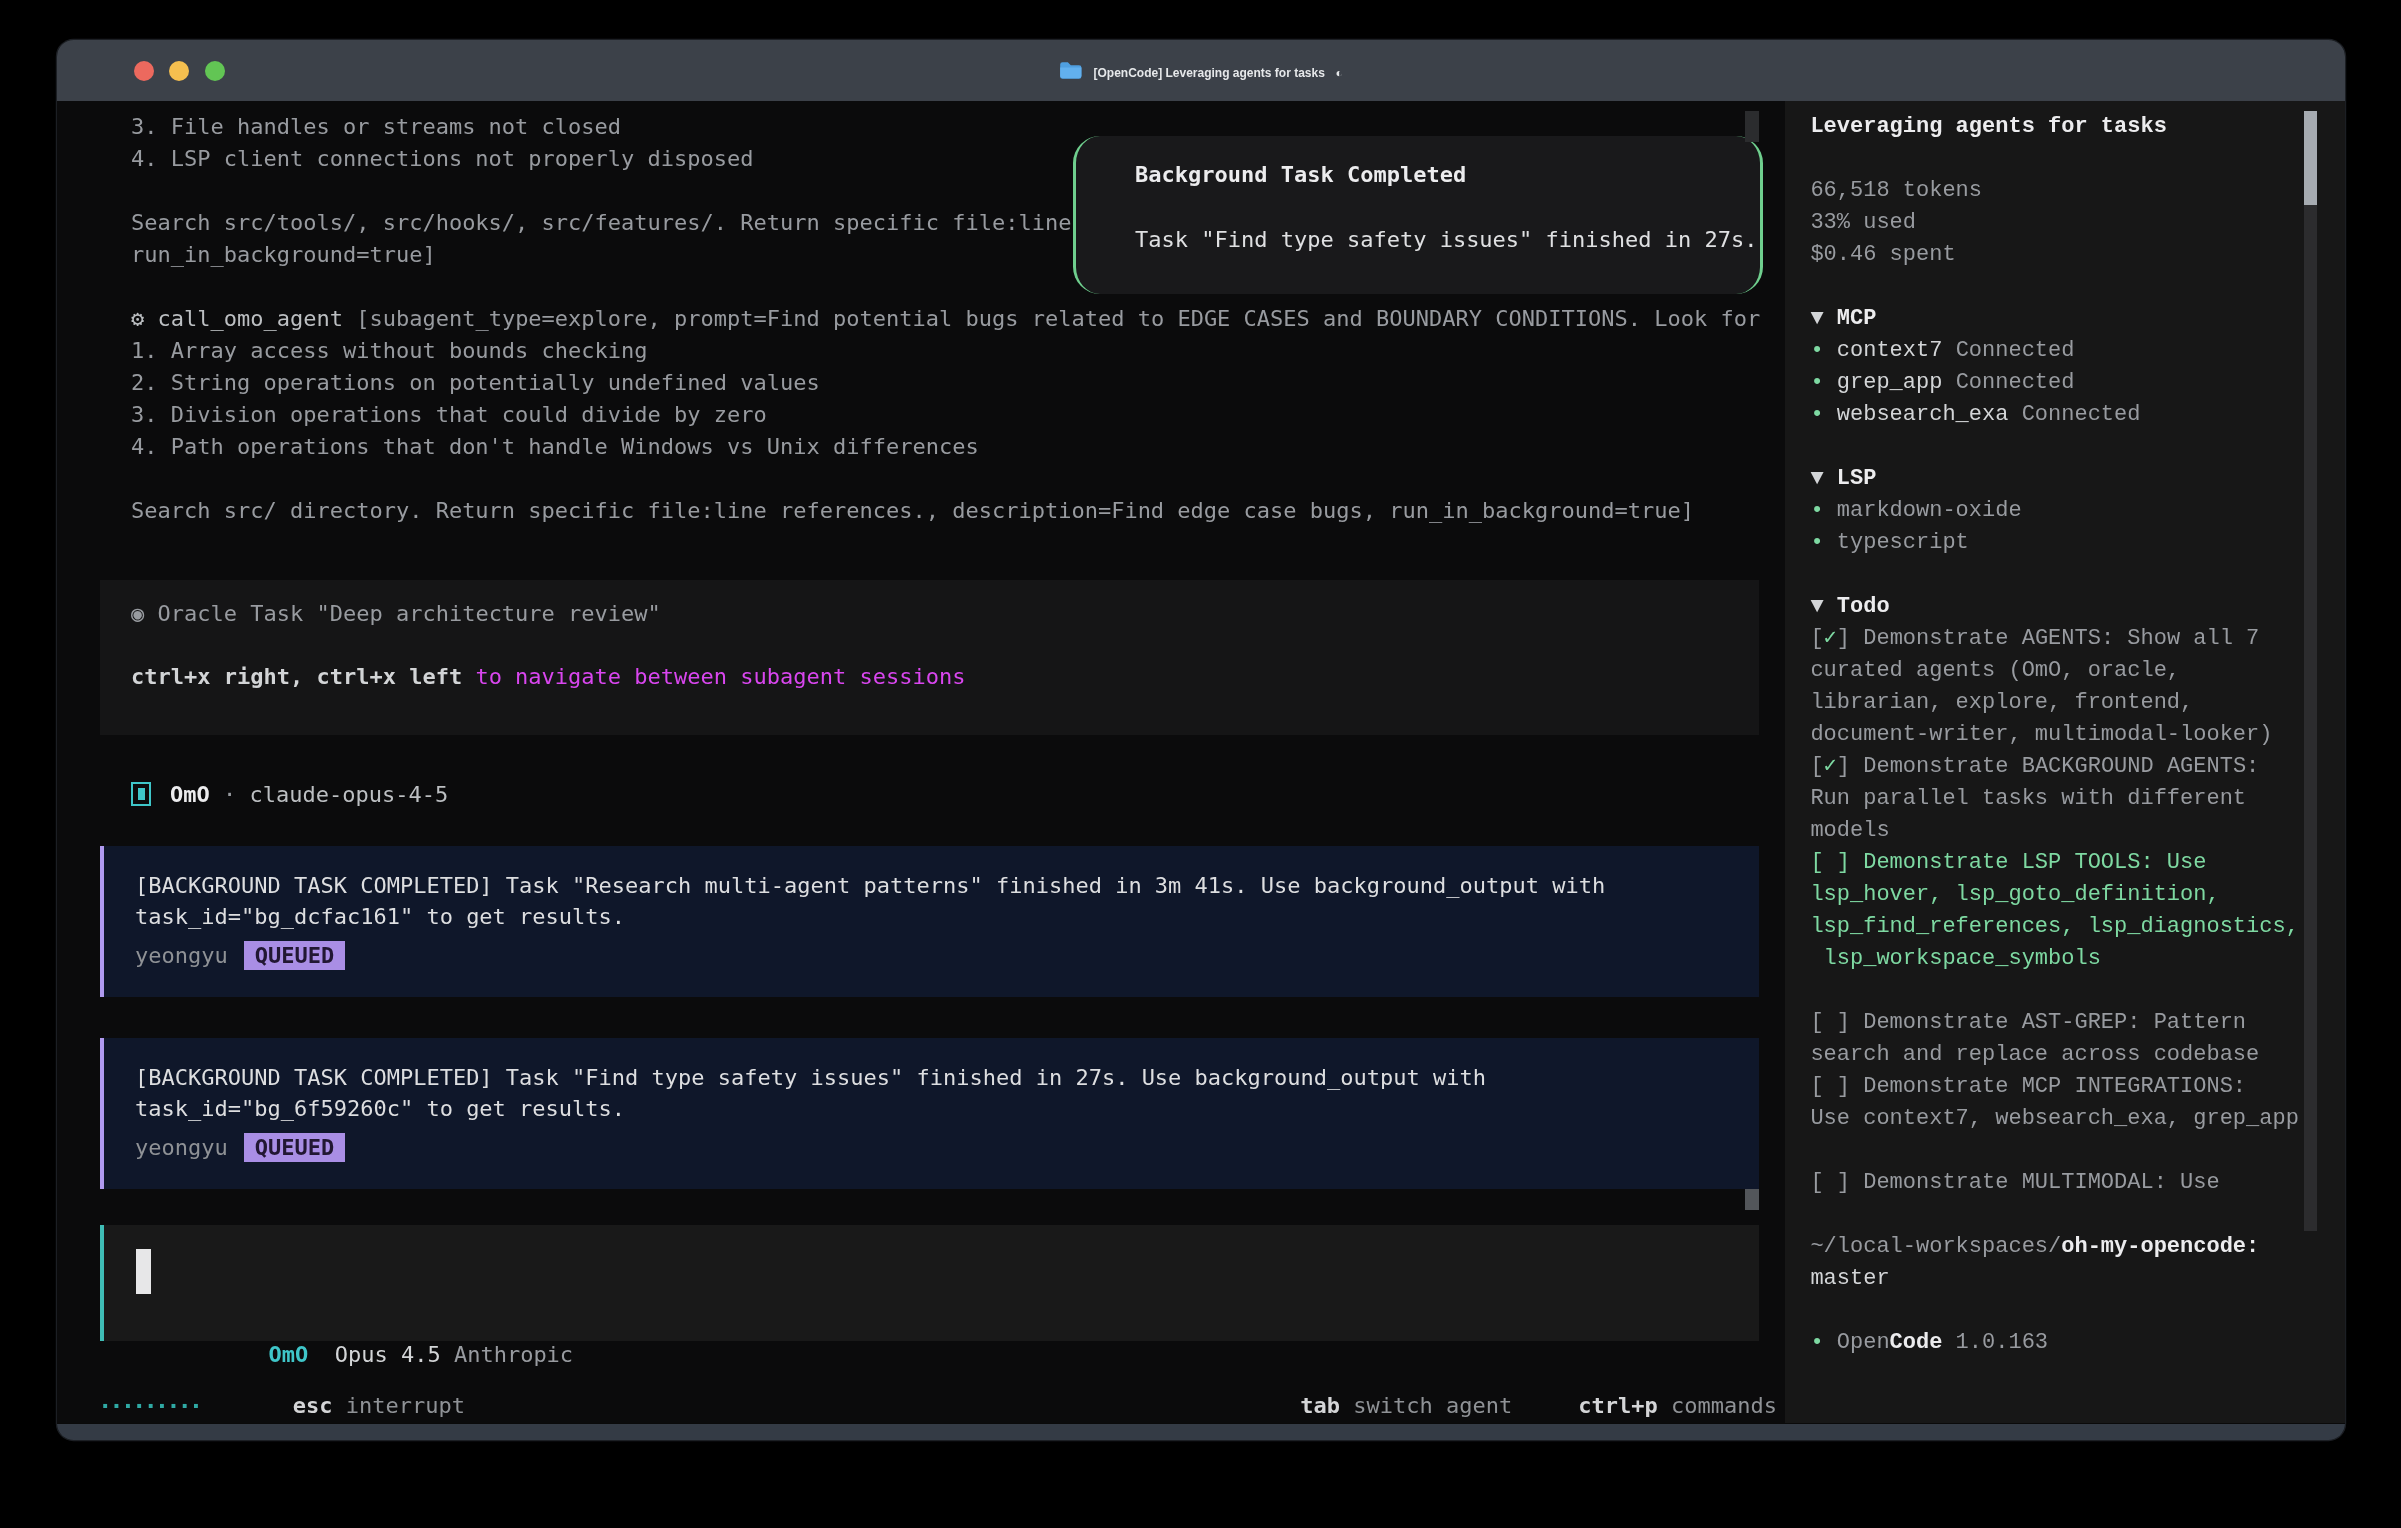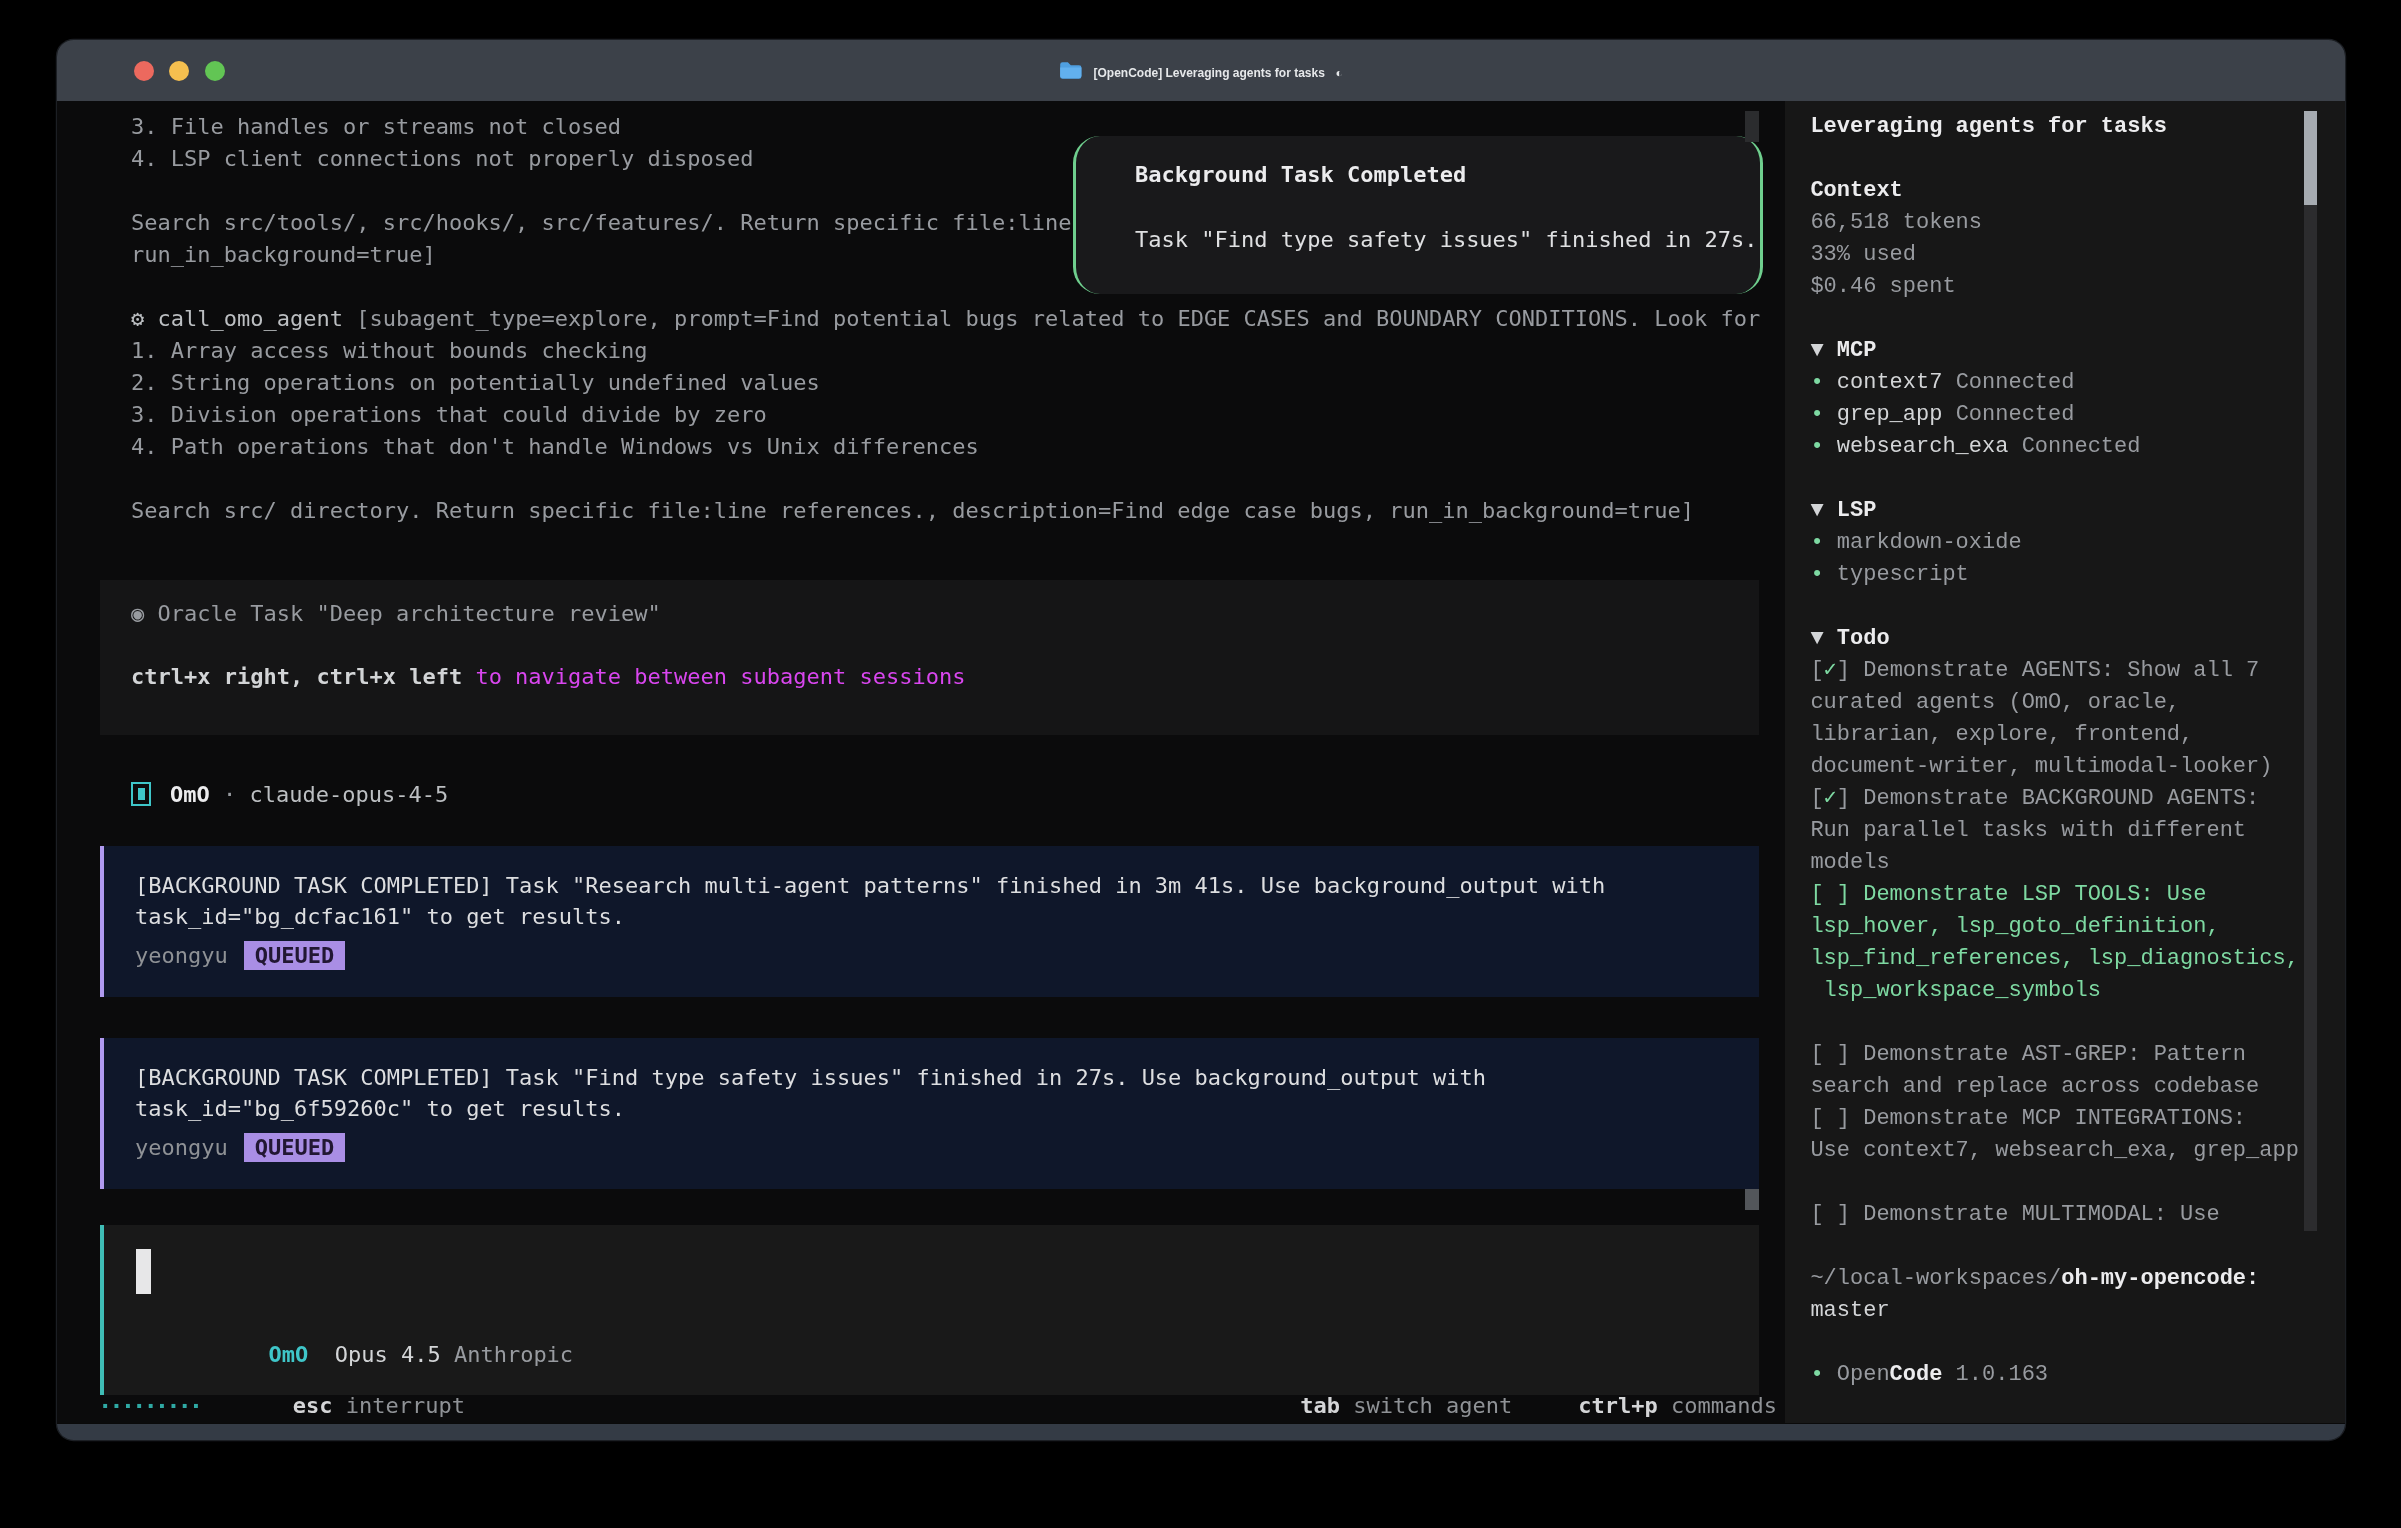--- a/index.html
+++ b/index.html
@@ -45,21 +45,21 @@
   #agent-icon i { display:block; width:7px; height:11.8px; background:#3fc6c9; }
   
   .task-box { position:absolute; left:43px; width:1659px; height:151px; background:#0f172a; border-left:4.1px solid #b09af0; }
   #task-box-0 { top:745px; } #task-box-1 { top:937px; }
   .task-box .t-line1 { position:absolute; left:31px; top:26.6px;  font-size:22px; color:#dddee0; }
   .task-box .t-line2 { position:absolute; left:31px; top:58px;  font-size:22px; color:#dddee0; }
   .task-box .t-meta  { position:absolute; left:31px; top:95px; font-size:22px; display:flex; align-items:center; gap:16.5px; }
   .t-user { color:#8f9296; }
   .t-badge { background:#a98ee5; color:#221733; font-weight:bold; padding:1.8px 10.6px; }
   
-  #input-box { position:absolute; left:43px; top:1124px; width:1659px; height:170px; background:#191919; border-left:4.1px solid #3fbdb6; }
+  #input-box { position:absolute; left:43px; top:1124px; width:1659px; height:116px; background:#191919; border-left:4.1px solid #3fbdb6; }
   #cursor { position:absolute; left:32px; top:23.6px; width:15.4px; height:45px; background:#e7e7e8; }
   #input-meta { position:absolute; left:32px; top:92px; font-size:22px; white-space:pre; }
   
   #statusbar { position:absolute; left:44px; top:1288px; width:1676px; height:33px; display:flex; justify-content:space-between; align-items:center; font-size:22px; }
   .sb-group { display:flex; align-items:center; gap:26px; }
   .sb-pair { white-space:pre; }
   .sb-key { color:#d4d5d7; font-weight:bold;margin-left:40px; }
   .sb-label { color:#8f9296; }
   #spinner { font-family:"DejaVu Sans",sans-serif; font-weight:bold; letter-spacing:3px; color:#2fa9a4; margin-right:23.6px; }
   
@@ -163,21 +163,20 @@
           <span class="sb-pair"><span class="sb-key">tab</span><span class="sb-label"> switch agent</span></span>
           <span class="sb-pair"><span class="sb-key">ctrl+p</span><span class="sb-label"> commands</span></span>
         </div>
       </div>
     </div>
 
     <div id="sidebar">
       <div id="sidebar-content">
           <div class="line"><span class="c-white">Leveraging agents for tasks</span></div>
           <div class="line"></div>
-          <div class="line"><span class="c-white">Context</span></div>
           <div class="line"><span class="c-dim">66,518 tokens</span></div>
           <div class="line"><span class="c-dim">33% used</span></div>
           <div class="line"><span class="c-dim">$0.46 spent</span></div>
           <div class="line"></div>
           <div class="line"><span class="c-lightr">▼ </span><span class="c-white">MCP</span></div>
           <div class="line"><span class="c-green">• </span><span class="c-lightr">context7 </span><span class="c-dim">Connected</span></div>
           <div class="line"><span class="c-green">• </span><span class="c-lightr">grep_app </span><span class="c-dim">Connected</span></div>
           <div class="line"><span class="c-green">• </span><span class="c-lightr">websearch_exa </span><span class="c-dim">Connected</span></div>
           <div class="line"></div>
           <div class="line"><span class="c-lightr">▼ </span><span class="c-white">LSP</span></div>

